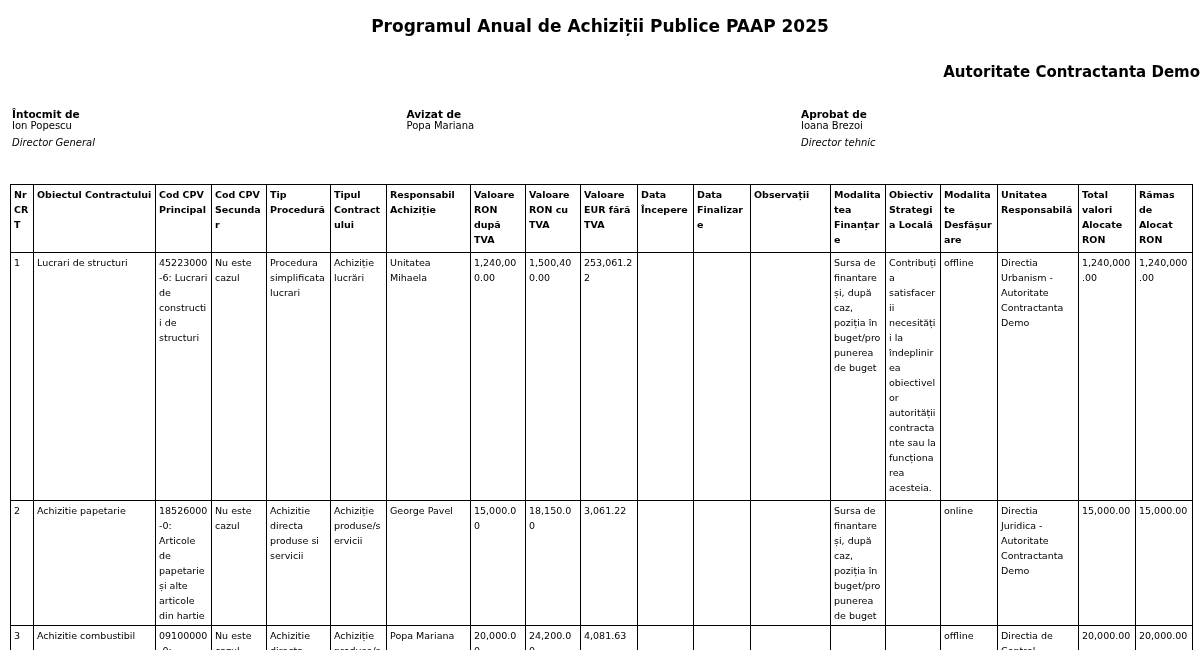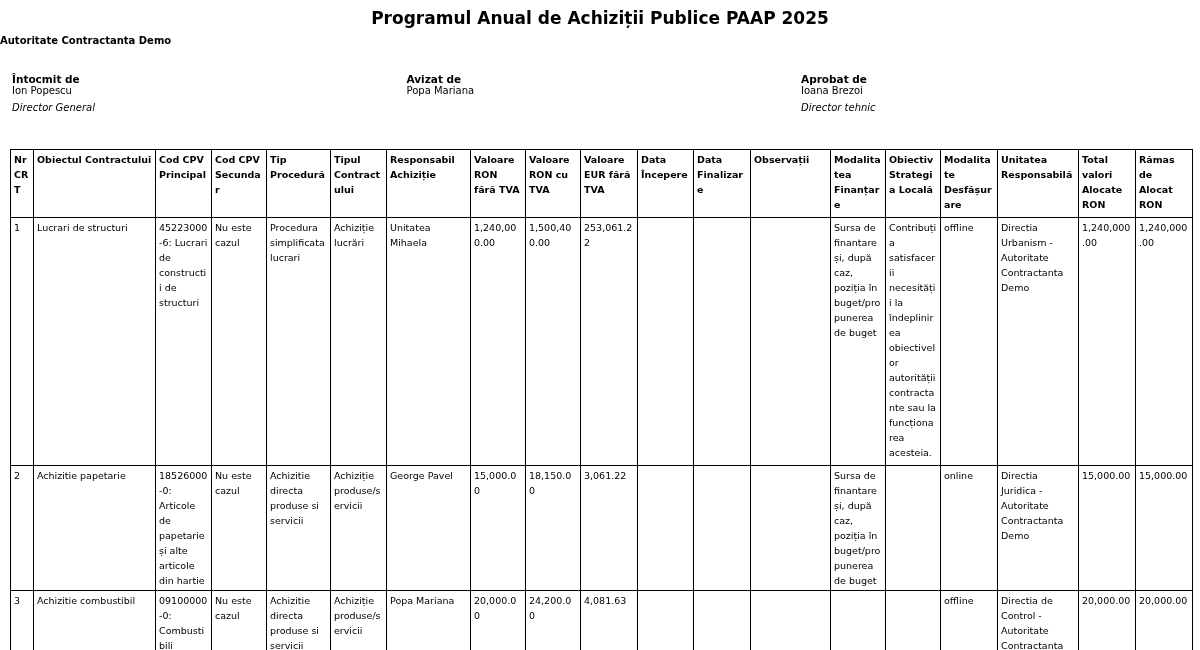--- a/index.html
+++ b/index.html
@@ -8,27 +8,27 @@
     width: 1200px; height: 650px;
     overflow: hidden;
     background: #ffffff;
     color: #000000;
     font-family: "DejaVu Sans", "Liberation Sans", sans-serif;
   }
   .doc-title {
     text-align: center;
     font-weight: bold;
     font-size: 17px;
-    padding-top: 8px;
+    padding-top: 16px;
   }
   .doc-subtitle {
-    text-align: left;
+    text-align: right;
     font-weight: bold;
-    font-size: 10px;
-    margin-top: 7px;
+    font-size: 15px;
+    margin-top: 27px;
   }
   .signatures {
     display: flex;
     margin: 27px 0 0 12px;
   }
   .sig-block { width: 394.5px; font-size: 10px; }
   .sig-role  { font-weight: bold; font-size: 10.5px; }
   .sig-name  { margin-bottom: 6px; }
   .sig-position { font-style: italic; }
 
@@ -101,21 +101,21 @@
   </colgroup>
   <thead>
     <tr class="header-row">
       <th>Nr CRT</th>
       <th>Obiectul Contractului</th>
       <th>Cod CPV Principal</th>
       <th>Cod CPV Secundar</th>
       <th>Tip Procedură</th>
       <th>Tipul Contractului</th>
       <th>Responsabil Achiziție</th>
-      <th>Valoare RON fără TVA</th>
+      <th>Valoare RON după TVA</th>
       <th>Valoare RON cu TVA</th>
       <th>Valoare EUR fără TVA</th>
       <th>Data Începere</th>
       <th>Data Finalizare</th>
       <th>Observații</th>
       <th>Modalitatea Finanțare</th>
       <th>Obiectiv Strategia Locală</th>
       <th>Modalitate Desfășurare</th>
       <th>Unitatea Responsabilă</th>
       <th>Total valori Alocate RON</th>

